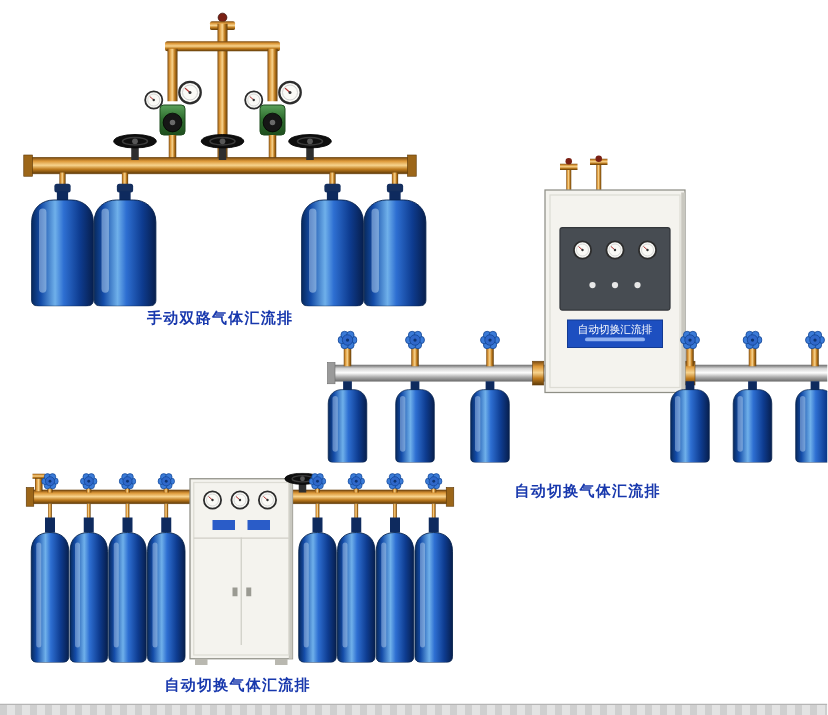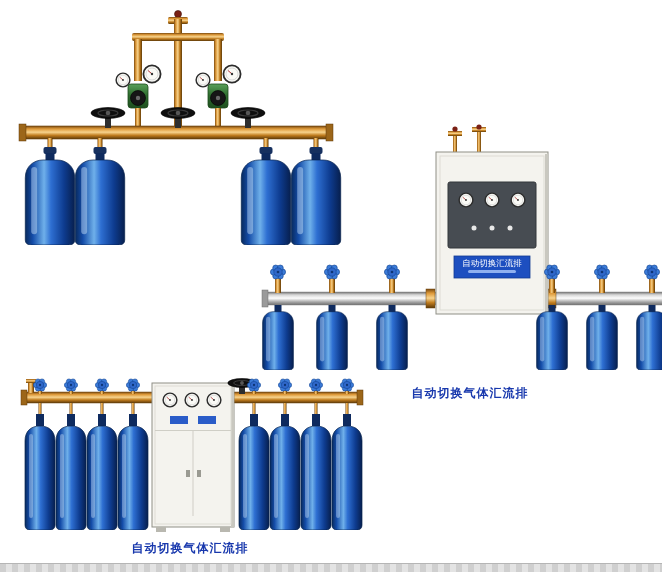--- a/index.html
+++ b/index.html
@@ -173,20 +173,21 @@
         <use href="#cylA" x="232" y="152" width="52" height="87"></use>
       </g>
       <g>
         <rect x="305.5" y="132" width="5" height="10" fill="url(#brassH)"></rect>
         <rect x="301.5" y="141" width="13" height="7" rx="2" fill="#16305f"></rect>
         <rect x="303.5" y="147" width="9" height="7" fill="#0e2a5e"></rect>
         <use href="#cylA" x="282" y="152" width="52" height="87"></use>
       </g>
     </svg>
   </div>
+  <div class="caption" style="left:8px;top:246px;width:336px;">手动双路气体汇流排</div>
 
   <div class="figure" style="left:260px;top:124px;">
     <svg width="412" height="262" viewBox="0 0 412 262">
 
       <g>
         <rect x="4" y="168" width="404" height="13" fill="url(#silverV)" stroke="#8a8a8a" stroke-width="0.5"></rect>
         <rect x="2" y="166" width="6" height="17" fill="#9a9a9a" stroke="#6f6f6f" stroke-width="0.5"></rect>
         <rect x="404" y="166" width="6" height="17" fill="#9a9a9a" stroke="#6f6f6f" stroke-width="0.5"></rect>
         <rect x="166" y="165" width="9" height="19" fill="url(#brassV)" stroke="#6b4410" stroke-width="0.5"></rect>
         <rect x="287" y="165" width="9" height="19" fill="url(#brassV)" stroke="#6b4410" stroke-width="0.5"></rect>

